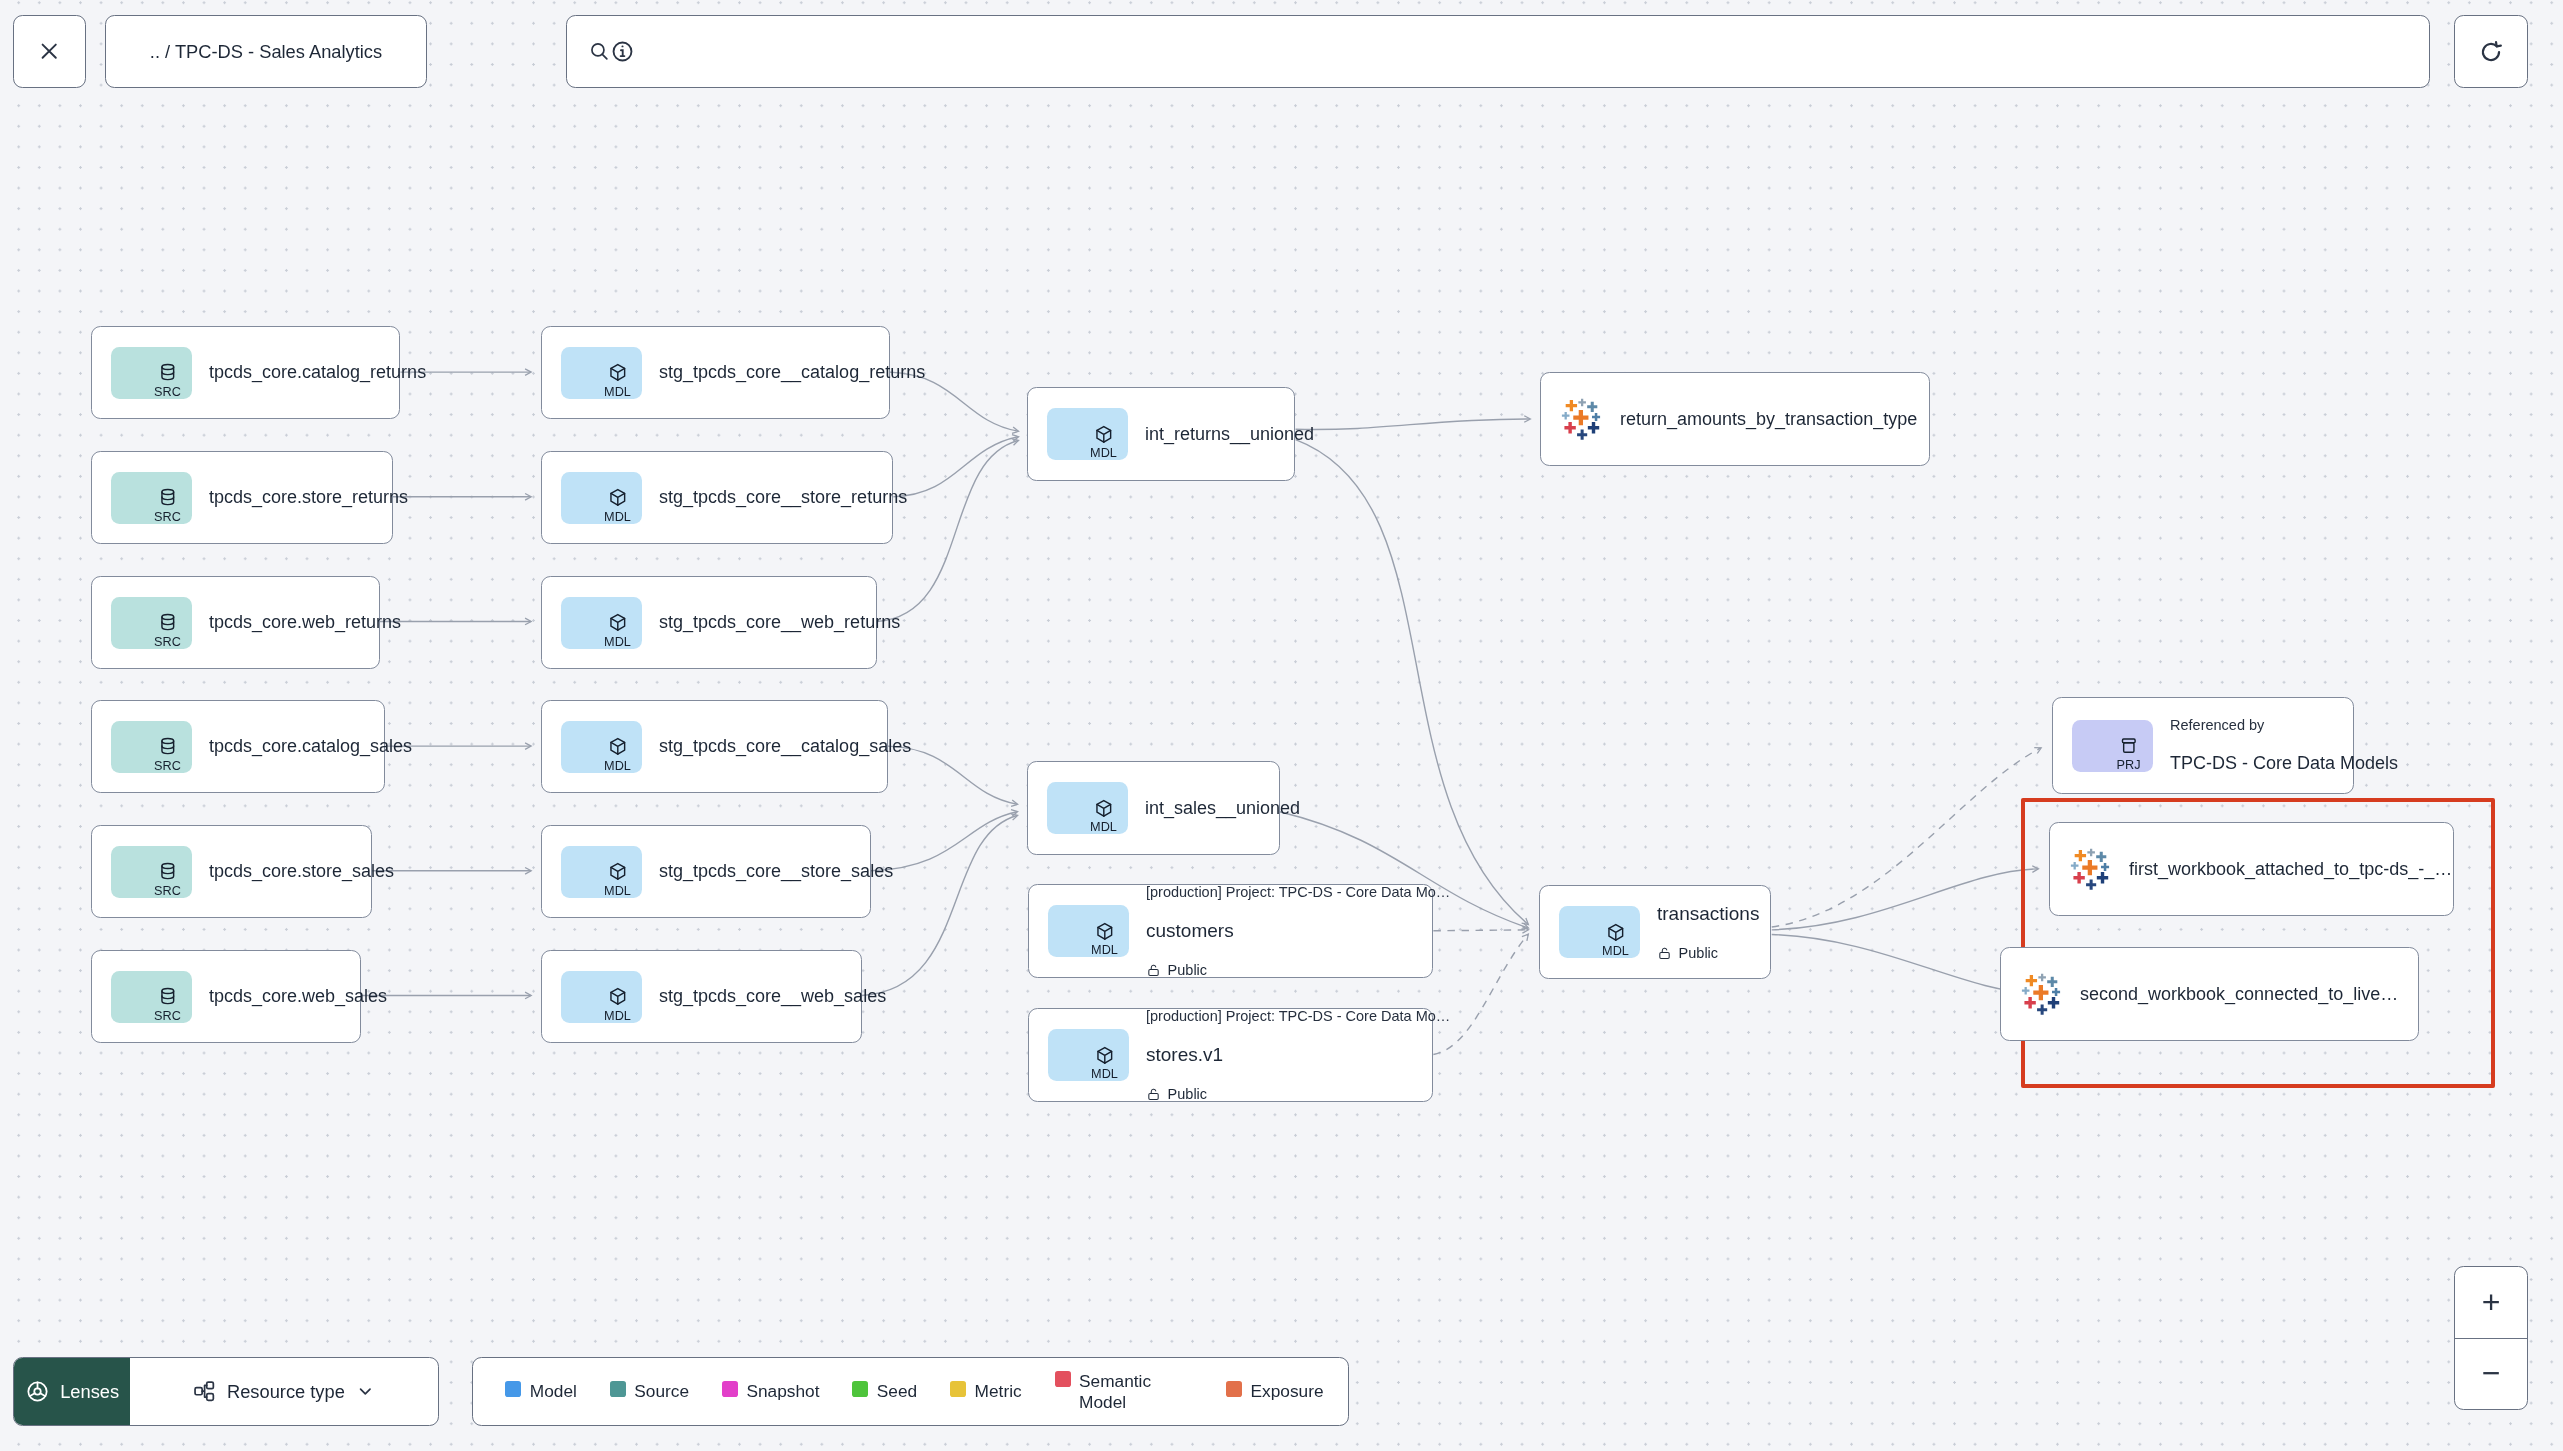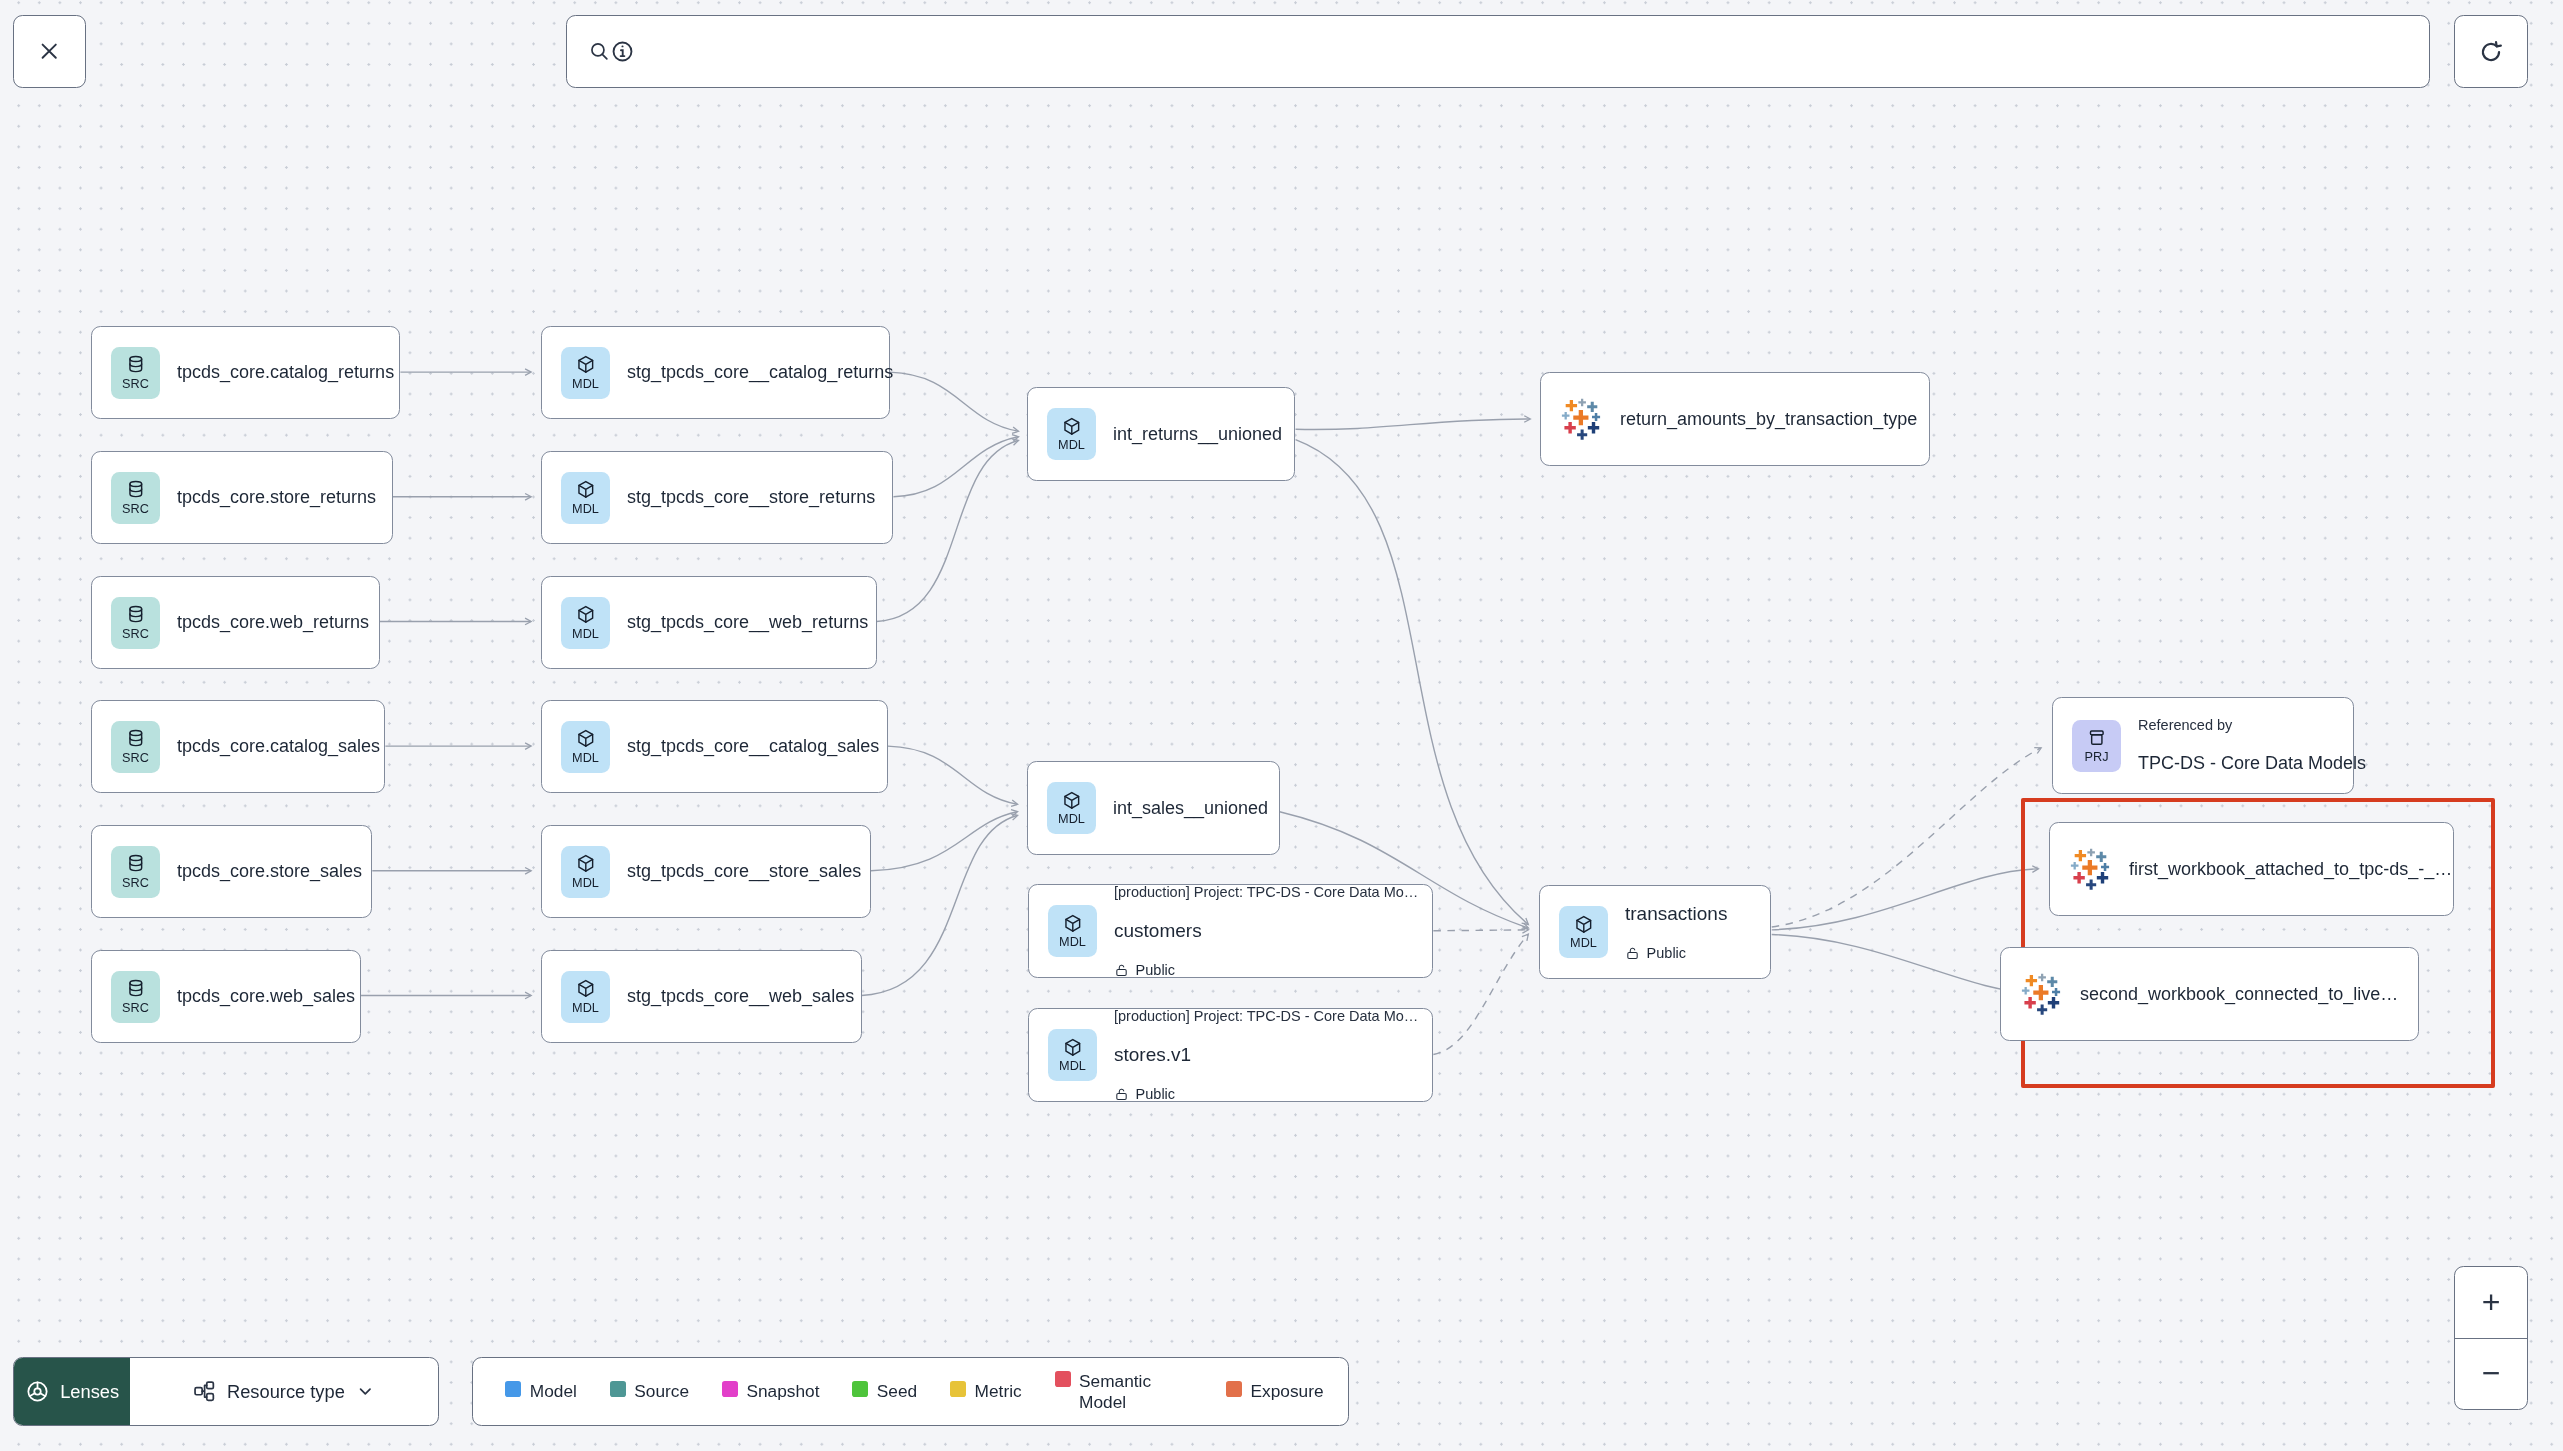--- a/index.html
+++ b/index.html
@@ -5,21 +5,21 @@
   html,body{margin:0;padding:0;overflow:hidden;}
   body{width:2563px;height:1451px;font-family:"Liberation Sans",sans-serif;color:#1d2736;}
   .canvas{position:absolute;inset:0;width:2563px;height:1451px;background-color:#f4f5f8;
     background-image:radial-gradient(circle,#c8cdd6 1.2px,transparent 1.4px);
     background-size:20.6px 20.6px;background-position:8.4px 13px;overflow:hidden;}
   svg{display:block;}
   .edges{position:absolute;left:0;top:0;z-index:1;}
   .hl-box{position:absolute;z-index:2;border:4.7px solid #d63c1f;border-radius:1.9px;}
   .node{position:absolute;z-index:3;background:#fff;border:1.5px solid #828b9c;border-radius:9.4px;
     display:flex;align-items:center;padding:0 19px;gap:17px;box-sizing:border-box;}
-  .chip{width:49px;height:52px;border-radius:8.4px;display:flex;flex-direction:column;align-items:center;justify-content:center;flex:none;color:#16202e;}
+  .chip{width:49px;height:52px;border-radius:8.4px;display:flex;flex-direction:column;align-items:center;justify-content:flex-end;flex:none;color:#16202e;padding-left:32px;}
   .chip svg{width:21.6px;height:21.6px;stroke:#16202e;fill:none;stroke-width:1.6;stroke-linecap:round;stroke-linejoin:round;}
   .chip-label{font-size:12.7px;margin-top:0.9px;}
   .node-label{font-size:18px;white-space:nowrap;}
   .node-col{display:flex;flex-direction:column;justify-content:center;gap:20px;min-width:0;}
   .node-sub{font-size:14.5px;color:#27303f;white-space:nowrap;}
   .node-name{font-size:19px;white-space:nowrap;}
   .access{display:flex;align-items:center;gap:6.6px;font-size:14.5px;}
   .access svg{width:15px;height:15px;stroke:#232d3c;fill:none;stroke-width:1.7;stroke-linecap:round;}
   .tableau-ic{width:43px;height:43px;flex:none;}
   
@@ -340,20 +340,23 @@
         <use href="#sym-tableau"></use>
       </svg>
     <span class="node-label">second_workbook_connected_to_live…</span>
   </div>
 
   <div class="tbtn" style="left:13px;top:15px;width:73px;height:73px">
     <svg width="24.4" height="24.4" viewBox="0 0 24 24">
         <path d="M5.5 5.5l13 13M18.5 5.5l-13 13"></path>
       </svg>
   </div>
+  <div class="tbtn" style="left:105px;top:15px;width:322px;height:73px">
+    <span class="breadcrumb-text">.. / TPC-DS - Sales Analytics</span>
+  </div>
   <div class="searchbar" style="left:566px;top:15px;width:1864px;height:73px">
     <svg width="22.5" height="22.5" viewBox="0 0 24 24">
       <circle cx="10.6" cy="10.6" r="6.4"></circle>
         <path d="M15.3 15.3l4.8 4.8"></path>
     </svg>
     <svg width="25" height="25" viewBox="0 0 24 24">
       <circle cx="12" cy="12" r="8.6"></circle>
         <path d="M10.5 10.8h1.7v5.5M10.2 16.4h3.6M11.9 7.1h.2"></path>
     </svg>
   </div>

